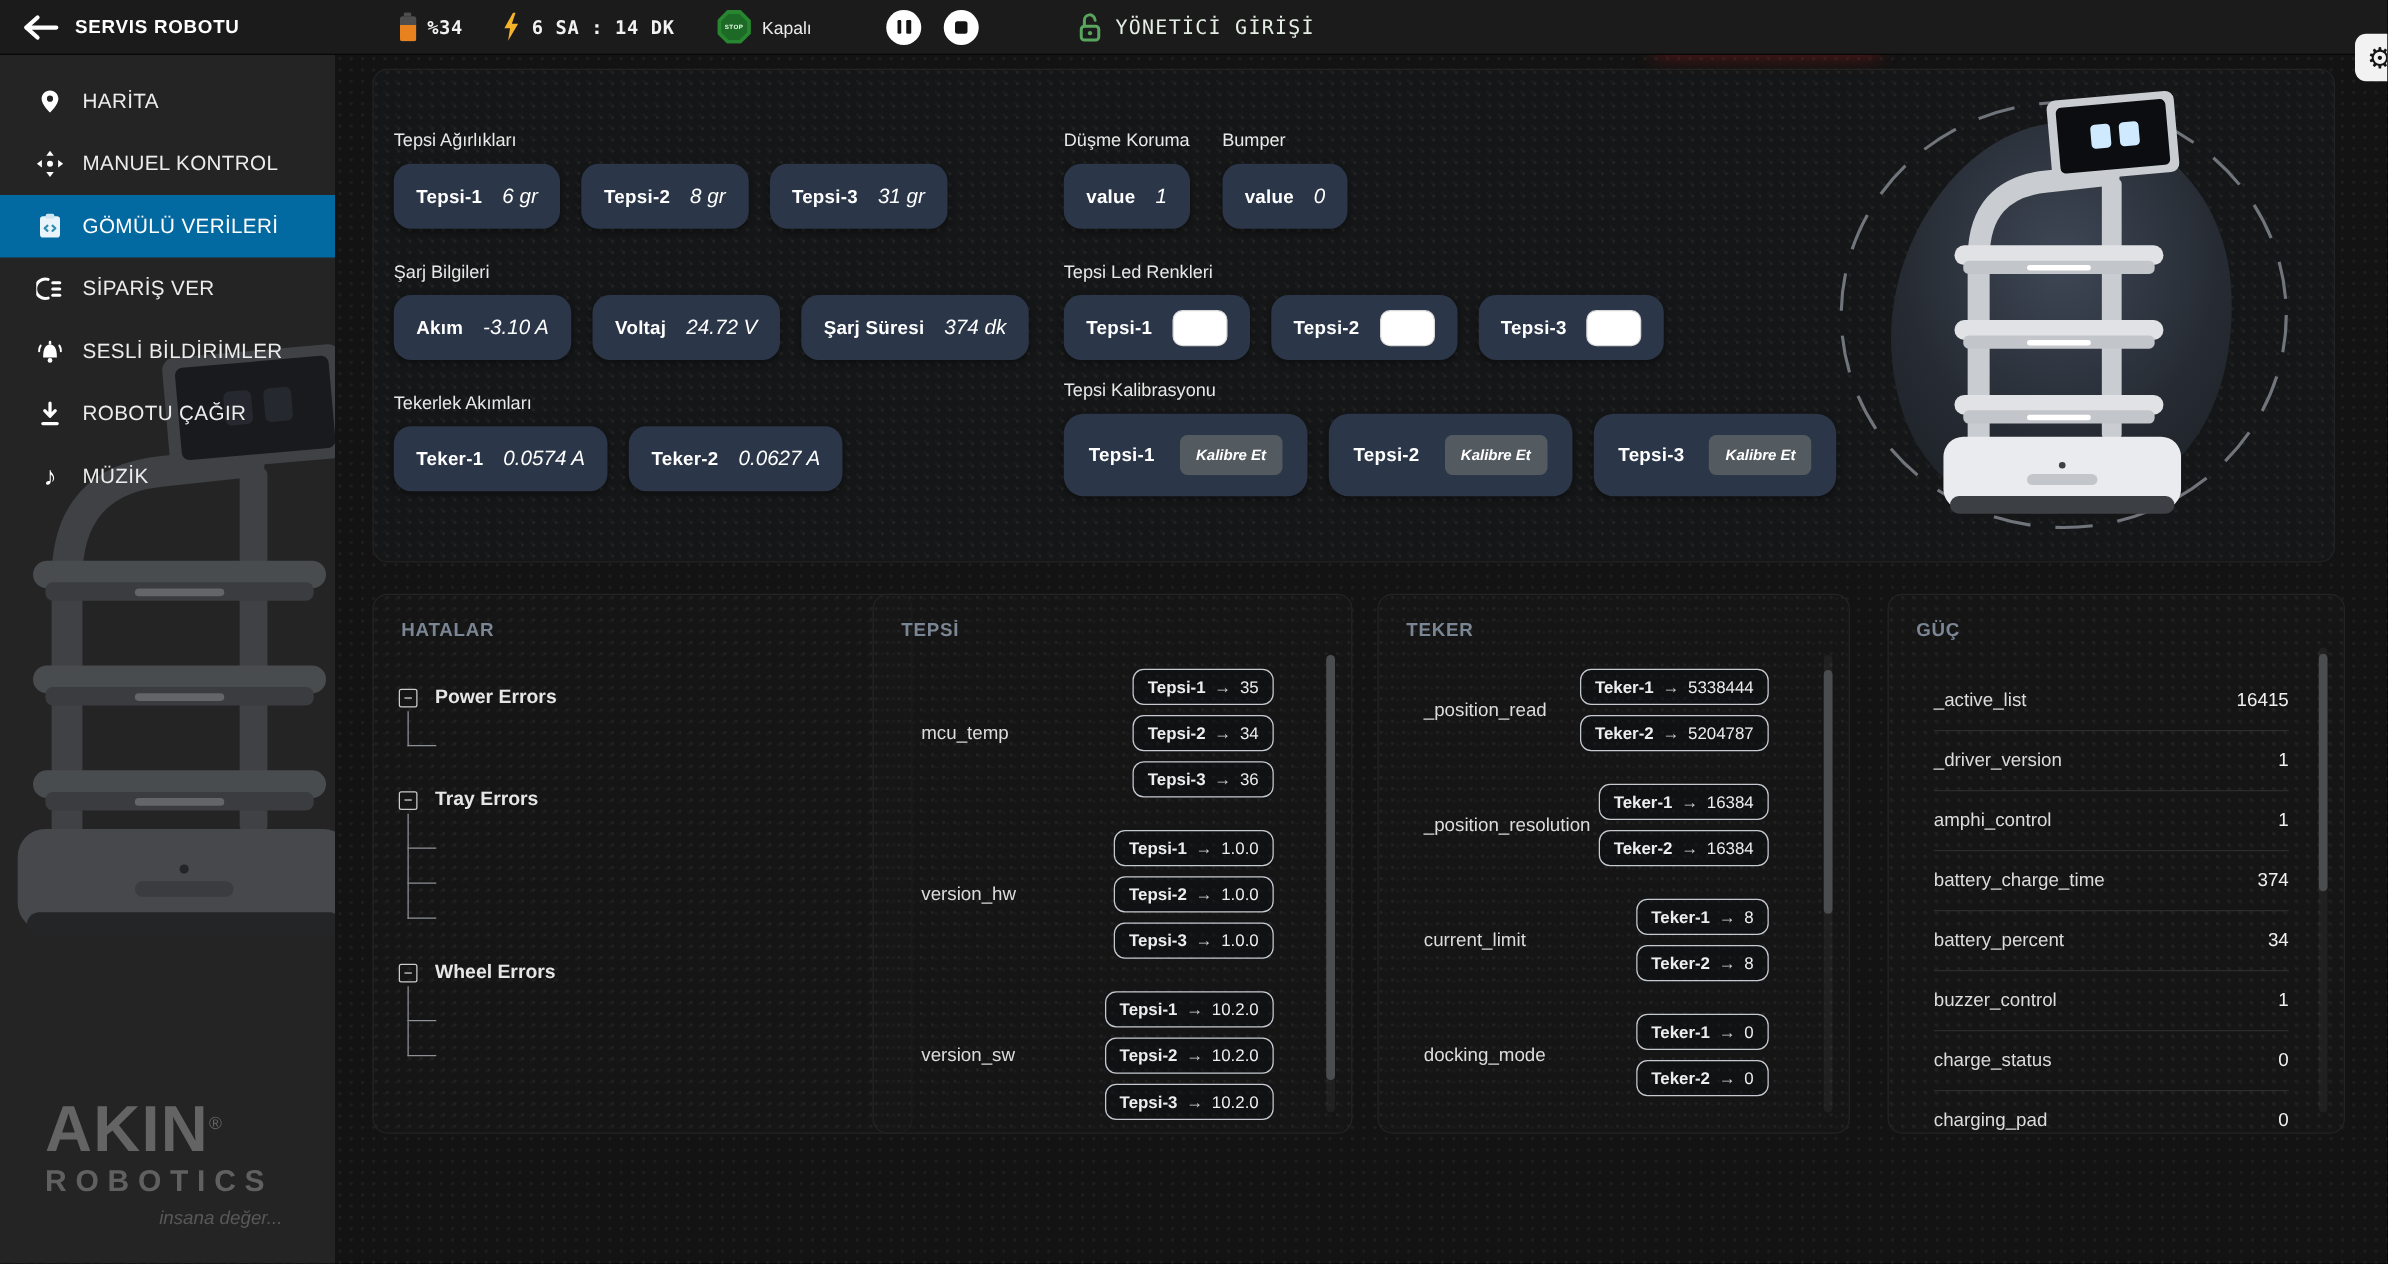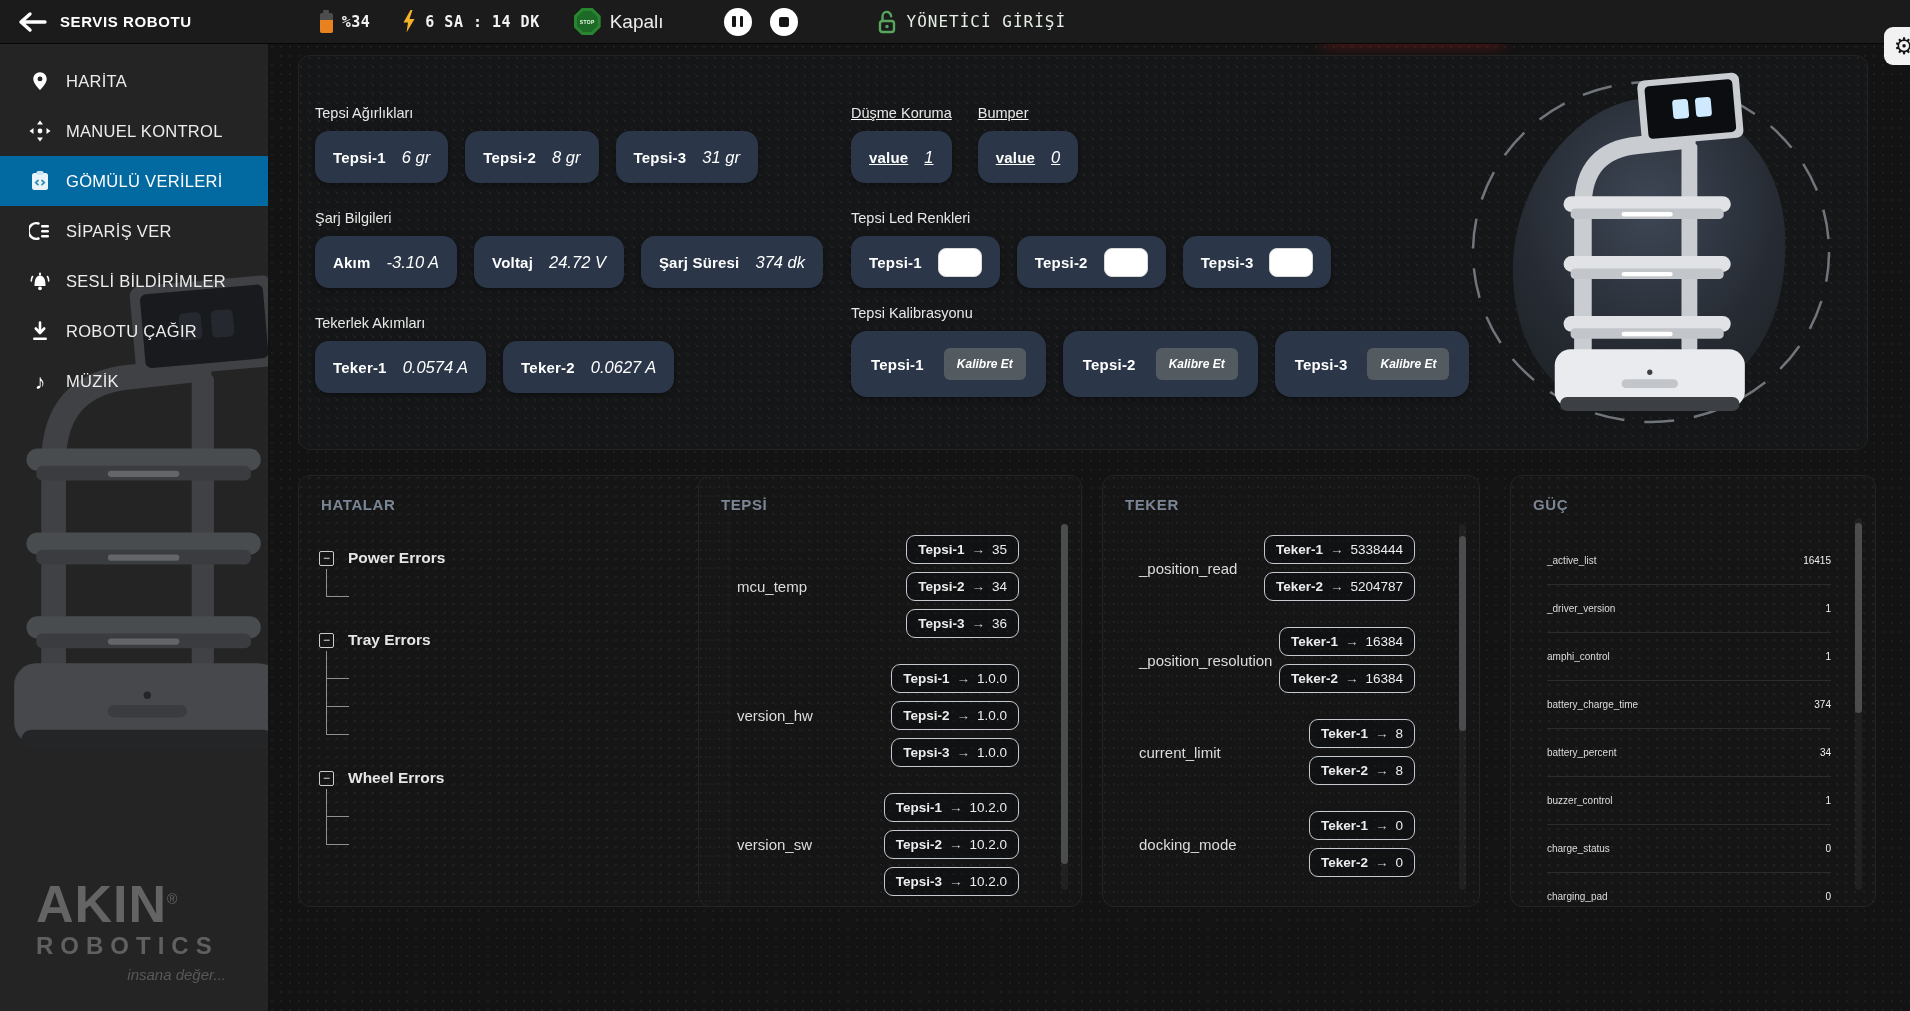--- a/index.html
+++ b/index.html
@@ -21,21 +21,21 @@
   .batt-body{width:13px;height:20px;background:#4d4d4d;border-radius:2px;overflow:hidden;display:flex;flex-direction:column;justify-content:flex-end;}
   .batt-fill{height:64%;background:#e8821e;}
   .mono{font-family:"DejaVu Sans Mono",monospace;}
   .batt-text,.time-text{font-size:15px;font-weight:700;letter-spacing:.5px;color:#f2f2f2;}
   .bolt{margin-left:32px;}
   .state{margin-left:34px;}
   .octagon{width:27px;height:27px;position:relative;display:flex;align-items:center;justify-content:center;
      background:#27862f;clip-path:polygon(30% 0,70% 0,100% 30%,100% 70%,70% 100%,30% 100%,0 70%,0 30%);}
   .octagon .inner{position:absolute;inset:3px;background:#1d6a26;clip-path:polygon(30% 0,70% 0,100% 30%,100% 70%,70% 100%,30% 100%,0 70%,0 30%);
      display:flex;align-items:center;justify-content:center;font-size:5px;font-weight:700;color:#eafbe9;letter-spacing:.3px;}
-  .state-text{font-size:19px;color:#ececec;}
+  .state-text{font-size:14px;color:#ececec;}
   .roundbtn{width:28px;height:28px;border-radius:50%;background:#fff;border:none;cursor:pointer;
             display:flex;align-items:center;justify-content:center;}
   .pause-btn{margin-left:60px;}
   .stop-btn{margin-left:18px;}
   .pause-glyph{display:flex;gap:4px;}
   .pause-glyph i{display:block;width:3.5px;height:11px;background:#141414;border-radius:1px;}
   .stop-glyph{width:10px;height:10px;background:#141414;border-radius:2px;}
   .admin{margin-left:72px;display:flex;align-items:center;gap:9px;cursor:pointer;background:none;border:none;}
   .admin-text{font-size:16px;font-weight:400;letter-spacing:1px;color:#e2ecE2;color:#e4eee4;}
   .emergency{position:absolute;left:1324px;top:2px;width:178px;height:40px;border-radius:6px;cursor:pointer;
@@ -73,21 +73,21 @@
   .ov-left{position:absolute;left:16px;top:0;}
   .ov-mid{position:absolute;left:552px;top:0;}
   .h1{margin-top:49px;}
   .h2{margin-top:27px;}
   .h3{margin-top:17px;}
   .chip-row{display:flex;gap:17px;margin-top:10px;}
   .vchip{height:52px;border-radius:14px;background:#2b3648;display:inline-flex;align-items:center;gap:16px;
          padding:0 18px;color:#fff;box-shadow:0 2px 5px rgba(0,0,0,.35);}
   .vchip .l{font-size:15px;font-weight:600;letter-spacing:.2px;}
   .vchip .v{font-size:16.5px;font-style:italic;font-weight:500;}
-  .dual{display:flex;gap:26px;text-decoration:underline;}
+  .dual{display:flex;gap:26px;}
   .swatch{width:42px;height:27px;background:#fff;border-radius:8px;border:1px solid #d9d9d9;cursor:pointer;}
   .calchip{height:66px;border-radius:16px;gap:20px;padding:0 20px;}
   .calbtn{background:rgba(150,150,138,.38);border:none;border-radius:6px;color:#fff;font-style:italic;
           font-weight:700;font-size:12px;padding:9px 13px;cursor:pointer;font-family:"Liberation Sans",sans-serif;}
   .robot-stage{position:absolute;left:1160px;top:4px;width:384px;height:384px;}
   
   .panel{position:absolute;top:431px;height:432px;border-radius:12px;background:rgba(23,24,25,.6);
          border:1px solid #242424;box-sizing:border-box;
          background-image:radial-gradient(circle at 2px 2px,#212121 1.3px,transparent 1.5px);background-size:9px 9px;}
   .panel-title{font-size:15px;font-weight:700;letter-spacing:.6px;color:#7b8695;padding:20px 0 0 22px;}
@@ -111,21 +111,21 @@
   .pgroup-label{font-size:15px;color:#dcdcdc;}
   .pgroup-chips{display:flex;flex-direction:column;align-items:flex-end;gap:8px;}
   .ochip{display:inline-flex;align-items:center;gap:7px;height:27px;padding:0 11px;border:1.4px solid #c6cad0;
          border-radius:9px;background:rgba(10,12,14,.35);color:#ededed;font-size:13.5px;}
   .ochip b{font-weight:700;}
   .ochip .arr{color:#cfcfcf;}
   .teker-g{margin-right:64px;margin-left:36px;}
   
   .grows{margin-top:24px;}
   .grow{display:flex;justify-content:space-between;align-items:center;height:47px;margin:0 44px 0 36px;
-        border-bottom:1px solid #2c2c2e;font-size:10px;color:#dcdcdc;}
+        border-bottom:1px solid #2c2c2e;font-size:15px;color:#dcdcdc;}
   .grow:last-child{border-bottom:none;}
   .grow .gv{color:#f0f0f0;}
   
   .scroll-track{position:absolute;right:13px;width:7px;border-radius:4px;background:rgba(255,255,255,.05);}
   .scroll-thumb{position:absolute;left:0;width:7px;border-radius:4px;background:#4b4c4e;cursor:pointer;}
 </style>
 </head>
 <body>
 
 <svg width="0" height="0" style="position:absolute">

